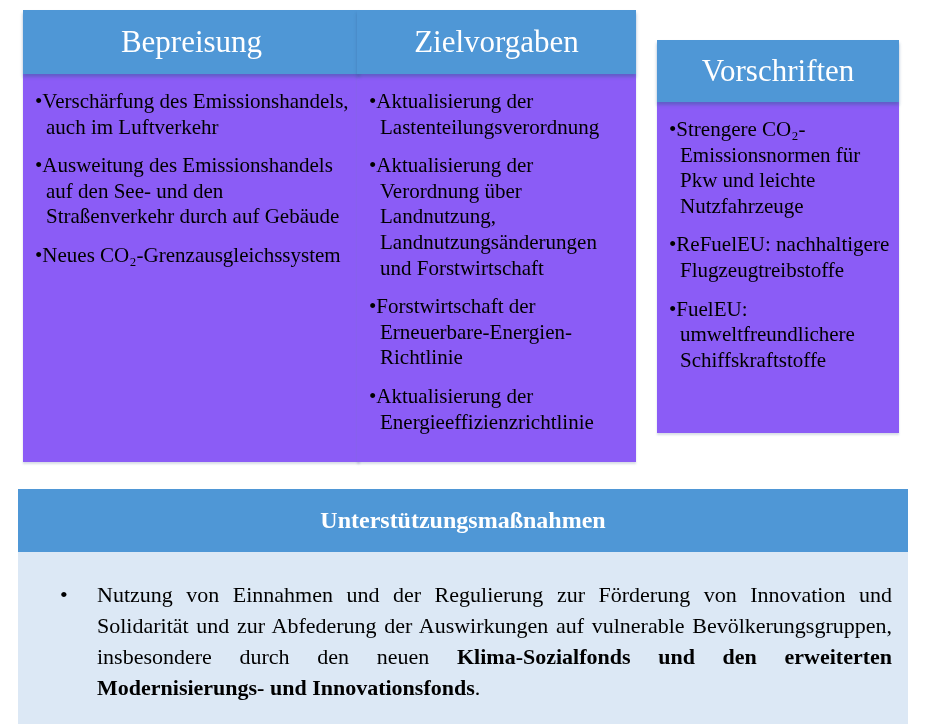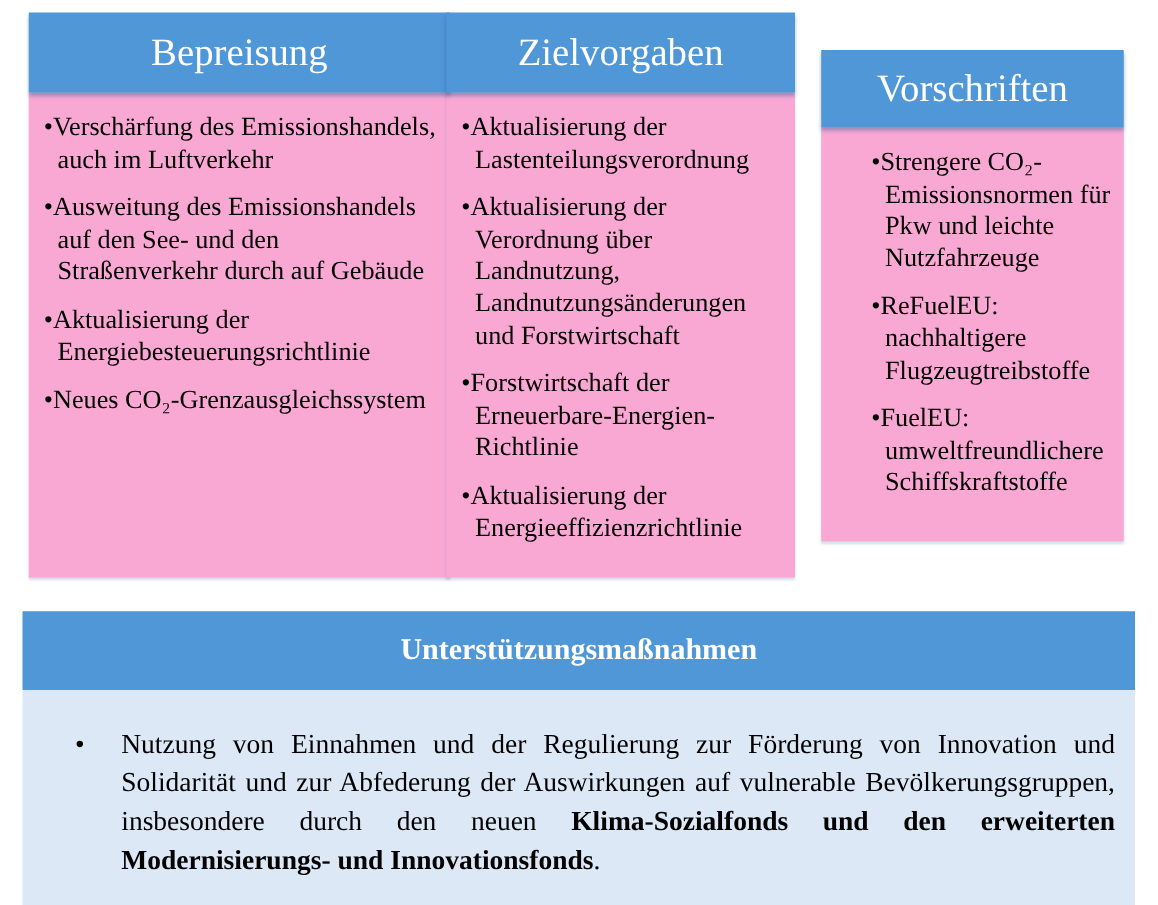--- a/index.html
+++ b/index.html
@@ -22,21 +22,21 @@
     text-align: center;
     position: relative;
     z-index: 2;
   }
   .col .hdr {
     height: 64px;
     font-size: 31px;
     box-shadow: 0 3px 3px rgba(54, 96, 146, 0.45);
   }
   .col .bd {
-    background: #f9a8d4;
+    background: #8b5cf6;
     box-shadow: 0 2px 2px rgba(120, 140, 170, 0.30);
     overflow: hidden;
   }
   .col ul {
     list-style: none;
     margin: 0;
     padding: 15px 8px 0 12px;
   }
   .col li {
     font-size: 21px;
@@ -45,21 +45,21 @@
     text-indent: -11px;
     margin-bottom: 13px;
   }
   .col li::before { content: "\2022"; }
   #col1 { left: 23px;  top: 10px; width: 337px; }
   #col1 .bd { height: 388px; }
   #col2 { left: 357px; top: 10px; width: 279px; }
   #col2 .bd { height: 388px; }
   #col3 { left: 657px; top: 40px; width: 242px; }
   #col3 .hdr { height: 62px; }
-  #col3 .bd { height: 331px; padding-left: 28px; }
+  #col3 .bd { height: 331px; }
 
   #support { left: 18px; top: 489px; width: 890px; }
   #support .hdr {
     height: 63px;
     font-size: 24px;
     font-weight: bold;
   }
   #support .bd {
     background: #DCE8F5;
     height: 172px;
@@ -85,21 +85,20 @@
 <div class="canvas">
 
   <div class="box col" id="col1">
     <div class="hdr">
       <span>Bepreisung</span>
     </div>
     <div class="bd">
       <ul>
         <li>Verschärfung des Emissionshandels, auch im Luftverkehr</li>
         <li>Ausweitung des Emissionshandels auf den See- und den Straßenverkehr durch auf Gebäude</li>
-        <li>Aktualisierung der Energiebesteuerungsrichtlinie</li>
         <li>Neues CO₂-Grenzausgleichssystem</li>
       </ul>
     </div>
   </div>
 
   <div class="box col" id="col2">
     <div class="hdr">
       <span>Zielvorgaben</span>
     </div>
     <div class="bd">

